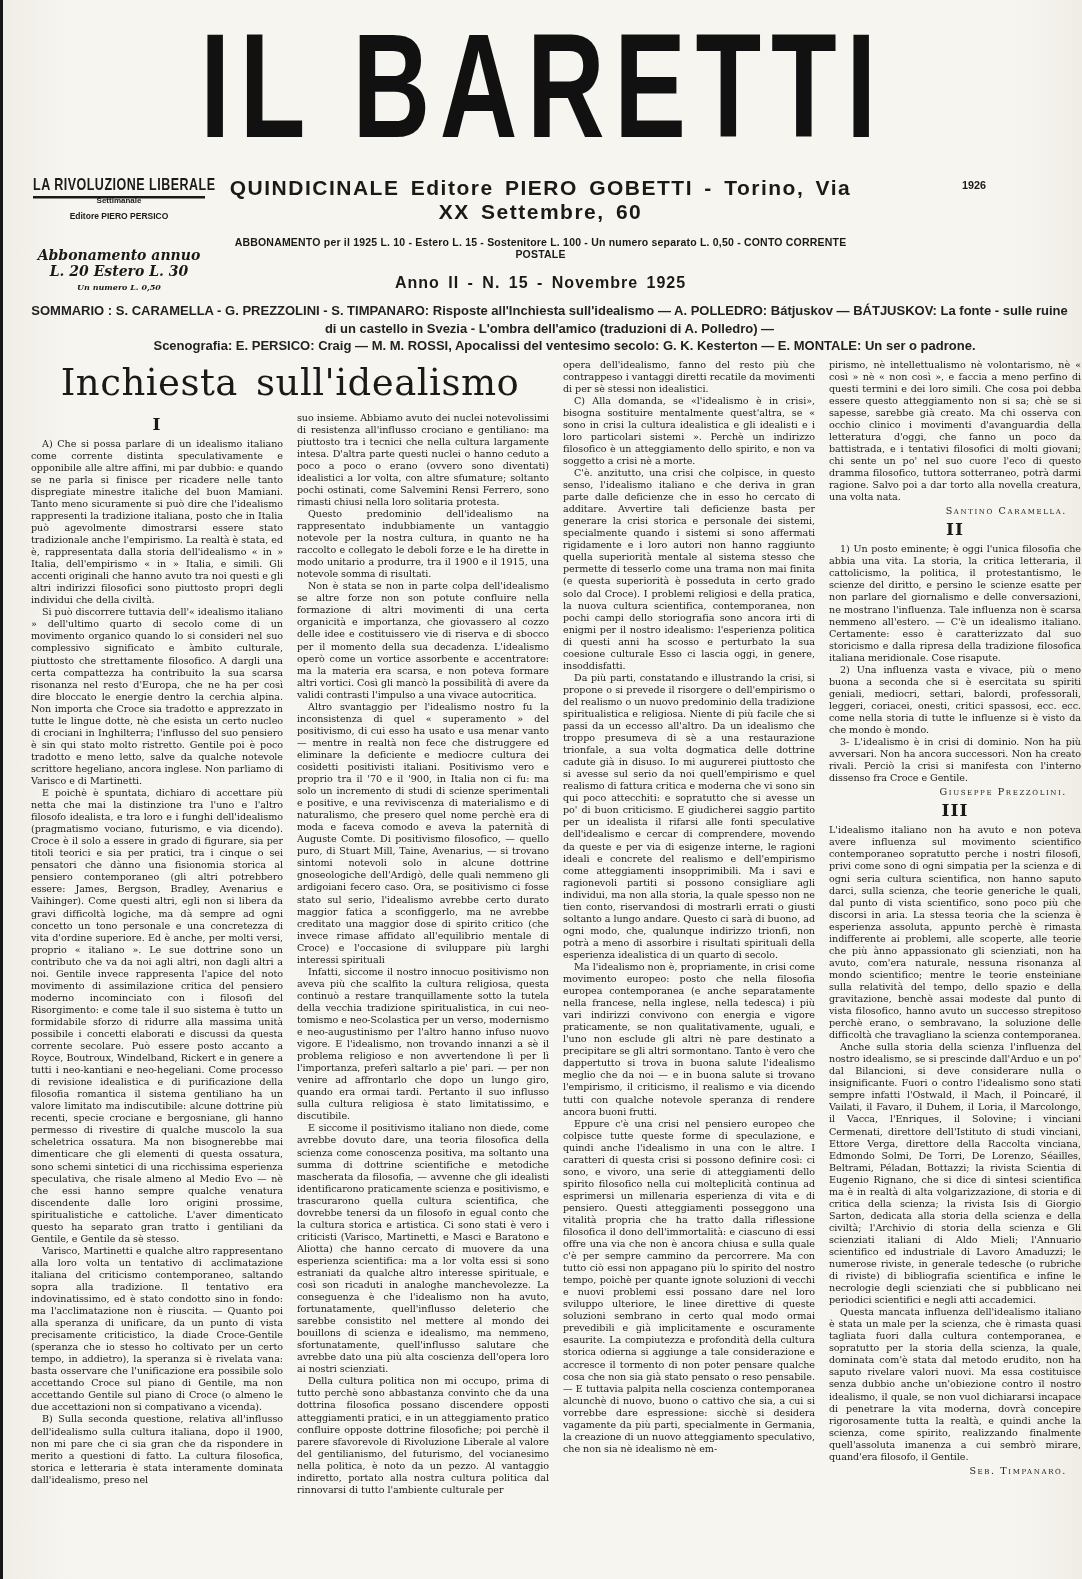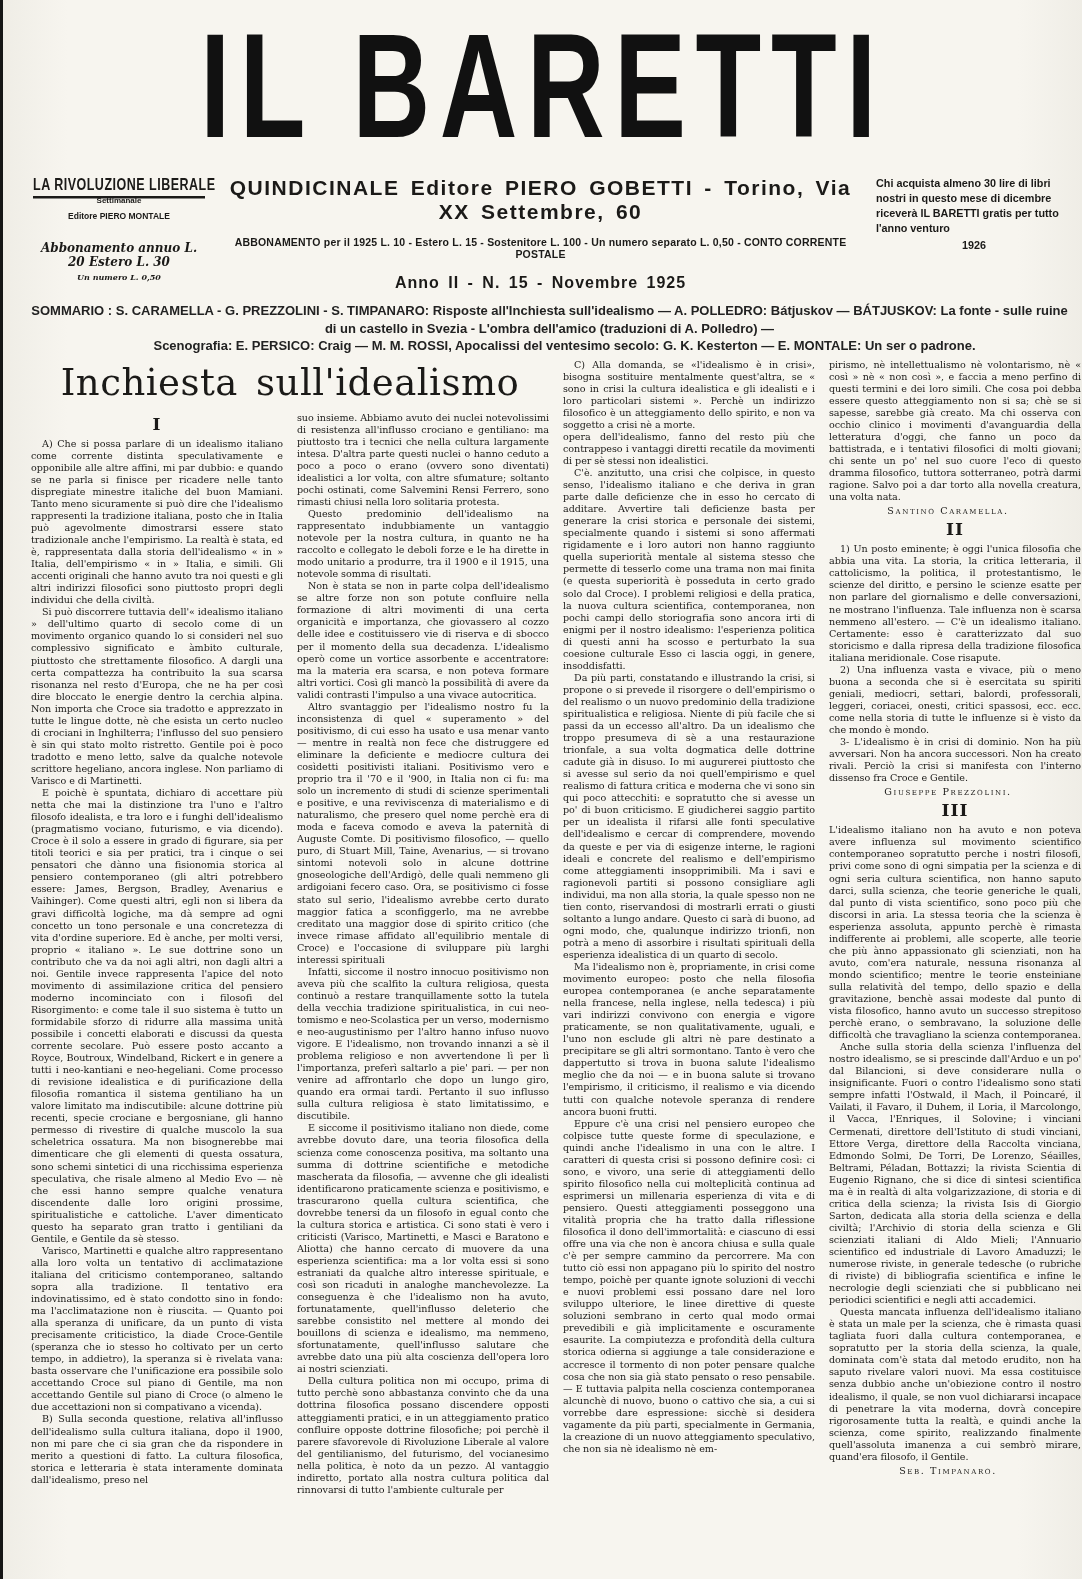--- a/index.html
+++ b/index.html
@@ -25,21 +25,21 @@
     transform-origin:center;
     white-space:nowrap;
     color:#111;
   }
   
   .header-band { display:flex; padding:8px 10px 0 30px; align-items:flex-start;gap:10px; }
   .hdr-left { width:172px; text-align:center; font-family:"Liberation Sans", sans-serif; }
   .hdr-brand { font-weight:bold; font-size:12.5px; letter-spacing:0.5px; transform:scaleY(1.25); transform-origin:top center; border-bottom:2px solid #1b1a18; padding-bottom:2px; white-space:nowrap; }
   .hdr-sub { font-weight:bold; font-size:8px; margin-top:2px; }
   .hdr-sub2 { font-weight:bold; font-size:8.5px; margin-top:6px; }
-  .hdr-abbo { font-style:italic; font-family:"DejaVu Serif", serif; font-size:12px; font-weight:bold; margin-top:20px; }
+  .hdr-abbo { font-style:italic; font-family:"DejaVu Serif", serif; font-size:14px; font-weight:bold; margin-top:26px; }
   .hdr-num  { font-style:italic; font-family:"DejaVu Serif", serif; font-size:8px; font-weight:bold; margin-top:3px; }
   .hdr-center { flex:1; text-align:center; padding:0 14px; font-family:"Liberation Sans", sans-serif; }
   .hdr-line1 { font-weight:bold; font-size:21px; letter-spacing:1.5px; word-spacing:4px; }
   .hdr-line2 { font-weight:bold; font-size:10.5px; letter-spacing:0.2px; margin-top:12px; }
   .hdr-issue { font-weight:bold; font-size:16px; letter-spacing:1px; word-spacing:3px; margin-top:14px; }
   .hdr-right { width:196px; font-family:"Liberation Sans", sans-serif; font-weight:bold; font-size:10.8px; line-height:1.4; text-align:left; }
   .hdr-year { text-align:center; margin-top:2px; }
   
   .sommario { margin:10px 14px 2px 28px; font-family:"Liberation Sans", sans-serif; font-weight:bold; font-size:13px; line-height:1.35; color:#222;text-align:center; }
   .sommario .l2 { padding-left:30px; }
@@ -47,46 +47,45 @@
   .content { display:flex; gap:14px; padding:2px 8px 0 28px; height:1290px; }
   .half-left { width:518px; flex:none; }
   .half-right { flex:1; display:flex; gap:14px; }
   .article-title { text-align:center; font-weight:normal; font-size:37px; letter-spacing:0.5px; word-spacing:6px; white-space:nowrap; padding:2px 0 8px 0; }
   .cols { display:flex; gap:14px; height:1238px; }
   .col { width:252px; flex:none; overflow:hidden; text-align:justify; font-size:9.6px; line-height:12.05px; letter-spacing:-0.05px; }
   .half-right .col { height:1284px; }
   .blk-p { text-indent:11px; }
   .blk-p.noindent { text-indent:0; }
   .blk-h { text-align:center; font-weight:bold; font-size:17px; text-indent:0; margin:6px 0 8px 0; letter-spacing:1px; }
-  .blk-sig { text-align:center; text-indent:0; font-variant:small-caps; letter-spacing:1.6px; padding-right:14px; margin:2px 0 4px 0; }
+  .blk-sig { text-align:right; text-indent:0; font-variant:small-caps; letter-spacing:1.6px; padding-right:14px; margin:2px 0 4px 0; }
 </style>
 </head>
 <body>
 
 <div class="page">
 
   <div class="masthead">
     <div class="masthead-title">IL BARETTI</div>
   </div>
 
   <div class="header-band">
     <div class="hdr-left">
       <div class="hdr-brand">LA RIVOLUZIONE LIBERALE</div>
       <div class="hdr-sub">Settimanale</div>
-      <div class="hdr-sub2">Editore PIERO MONTALE</div>
+      <div class="hdr-sub2">Editore PIERO PERSICO</div>
       <div class="hdr-abbo">Abbonamento annuo L. 20 Estero L. 30</div>
       <div class="hdr-num">Un numero L. 0,50</div>
     </div>
     <div class="hdr-center">
       <div class="hdr-line1">QUINDICINALE Editore PIERO GOBETTI - Torino, Via XX Settembre, 60</div>
       <div class="hdr-line2">ABBONAMENTO per il 1925 L. 10 - Estero L. 15 - Sostenitore L. 100 - Un numero separato L. 0,50 - CONTO CORRENTE POSTALE</div>
       <div class="hdr-issue">Anno II - N. 15 - Novembre 1925</div>
     </div>
     <div class="hdr-right">
-      <div>Chi acquista almeno 30 lire di libri nostri in questo mese di dicembre riceverà IL BARETTI gratis per tutto l'anno venturo</div>
       <div class="hdr-year">1926</div>
     </div>
   </div>
 
   <div class="sommario">
     <div class="l1">SOMMARIO : S. CARAMELLA - G. PREZZOLINI - S. TIMPANARO: Risposte all'Inchiesta sull'idealismo — A. POLLEDRO: Bátjuskov — BÁTJUSKOV: La fonte - sulle ruine di un castello in Svezia - L'ombra dell'amico (traduzioni di A. Polledro) —</div>
     <div class="l2">Scenografia: E. PERSICO: Craig — M. M. ROSSI, Apocalissi del ventesimo secolo: G. K. Kesterton — E. MONTALE: Un ser o padrone.</div>
   </div>
 
   <div class="content">
@@ -107,22 +106,22 @@
             <p class="blk-p">Non è stata se non in parte colpa dell'idealismo se altre forze non son potute confluire nella formazione di altri movimenti di una certa organicità e importanza, che giovassero al cozzo delle idee e costituissero vie di riserva e di sbocco per il momento della sua decadenza. L'idealismo operò come un vortice assorbente e accentratore: ma la materia era scarsa, e non poteva formare altri vortici. Così gli mancò la possibilità di avere da validi contrasti l'impulso a una vivace autocritica.</p>
             <p class="blk-p">Altro svantaggio per l'idealismo nostro fu la inconsistenza di quel « superamento » del positivismo, di cui esso ha usato e usa menar vanto — mentre in realtà non fece che distruggere ed eliminare la deficiente e mediocre cultura dei cosìdetti positivisti italiani. Positivismo vero e proprio tra il '70 e il '900, in Italia non ci fu: ma solo un incremento di studi di scienze sperimentali e positive, e una reviviscenza di materialismo e di naturalismo, che presero quel nome perchè era di moda e faceva comodo e aveva la paternità di Auguste Comte. Di positivismo filosofico, — quello puro, di Stuart Mill, Taine, Avenarius, — si trovano sintomi notevoli solo in alcune dottrine gnoseologiche dell'Ardigò, delle quali nemmeno gli ardigoiani fecero caso. Ora, se positivismo ci fosse stato sul serio, l'idealismo avrebbe certo durato maggior fatica a sconfiggerlo, ma ne avrebbe creditato una maggior dose di spirito critico (che invece rimase affidato all'equilibrio mentale di Croce) e l'occasione di sviluppare più larghi interessi spirituali</p>
             <p class="blk-p">Infatti, siccome il nostro innocuo positivismo non aveva più che scalfito la cultura religiosa, questa continuò a restare tranquillamente sotto la tutela della vecchia tradizione spiritualistica, in cui neo-tomismo e neo-Scolastica per un verso, modernismo e neo-augustinismo per l'altro hanno infuso nuovo vigore. E l'idealismo, non trovando innanzi a sè il problema religioso e non avvertendone lì per lì l'importanza, preferì saltarlo a pie' pari. — per non venire ad affrontarlo che dopo un lungo giro, quando era ormai tardi. Pertanto il suo influsso sulla cultura religiosa è stato limitatissimo, e discutibile.</p>
             <p class="blk-p">E siccome il positivismo italiano non diede, come avrebbe dovuto dare, una teoria filosofica della scienza come conoscenza positiva, ma soltanto una summa di dottrine scientifiche e metodiche mascherata da filosofia, — avvenne che gli idealisti identificarono praticamente scienza e positivismo, e trascurarono quella cultura scientifica, che dovrebbe tenersi da un filosofo in egual conto che la cultura storica e artistica. Ci sono stati è vero i criticisti (Varisco, Martinetti, e Masci e Baratono e Aliotta) che hanno cercato di muovere da una esperienza scientifica: ma a lor volta essi si sono estraniati da qualche altro interesse spirituale, e così son ricaduti in analoghe manchevolezze. La conseguenza è che l'idealismo non ha avuto, fortunatamente, quell'influsso deleterio che sarebbe consistito nel mettere al mondo dei bouillons di scienza e idealismo, ma nemmeno, sfortunatamente, quell'influsso salutare che avrebbe dato una più alta coscienza dell'opera loro ai nostri scienziati.</p>
             <p class="blk-p">Della cultura politica non mi occupo, prima di tutto perchè sono abbastanza convinto che da una dottrina filosofica possano discendere opposti atteggiamenti pratici, e in un atteggiamento pratico confluire opposte dottrine filosofiche; poi perchè il parere sfavorevole di Rivoluzione Liberale al valore del gentilianismo, del futurismo, del vocianesimo nella politica, è noto da un pezzo. Al vantaggio indiretto, portato alla nostra cultura politica dal rinnovarsi di tutto l'ambiente culturale per</p>
           </div>
       </div>
     </div>
     <div class="half-right">
       <div class="col">
+          <p class="blk-p noindent">opera dell'idealismo, fanno del resto più che contrappeso i vantaggi diretti recatile da movimenti di per sè stessi non idealistici.</p>
           <p class="blk-p">C) Alla domanda, se «l'idealismo è in crisi», bisogna sostituire mentalmente quest'altra, se « sono in crisi la cultura idealistica e gli idealisti e i loro particolari sistemi ». Perchè un indirizzo filosofico è un atteggiamento dello spirito, e non va soggetto a crisi nè a morte.</p>
-          <p class="blk-p noindent">opera dell'idealismo, fanno del resto più che contrappeso i vantaggi diretti recatile da movimenti di per sè stessi non idealistici.</p>
           <p class="blk-p">C'è. anzitutto, una crisi che colpisce, in questo senso, l'idealismo italiano e che deriva in gran parte dalle deficienze che in esso ho cercato di additare. Avvertire tali deficienze basta per generare la crisi storica e personale dei sistemi, specialmente quando i sistemi si sono affermati rigidamente e i loro autori non hanno raggiunto quella superiorità mentale al sistema stesso che permette di tesserlo come una trama non mai finita (e questa superiorità è posseduta in certo grado solo dal Croce). I problemi religiosi e della pratica, la nuova cultura scientifica, contemporanea, non pochi campi dello storiografia sono ancora irti di enigmi per il nostro idealismo: l'esperienza politica di questi anni ha scosso e perturbato la sua coesione culturale Esso ci lascia oggi, in genere, insoddisfatti.</p>
           <p class="blk-p">Da più parti, constatando e illustrando la crisi, si propone o si prevede il risorgere o dell'empirismo o del realismo o un nuovo predominio della tradizione spiritualistica e religiosa. Niente di più facile che si passi da un eccesso all'altro. Da un idealismo che troppo presumeva di sè a una restaurazione trionfale, a sua volta dogmatica delle dottrine cadute già in disuso. Io mi augurerei piuttosto che si avesse sul serio da noi quell'empirismo e quel realismo di fattura critica e moderna che vi sono sin qui poco attecchiti: e sopratutto che si avesse un po' di buon criticismo. E giudicherei saggio partito per un idealista il rifarsi alle fonti speculative dell'idealismo e cercar di comprendere, movendo da queste e per via di esigenze interne, le ragioni ideali e concrete del realismo e dell'empirismo come atteggiamenti insopprimibili. Ma i savi e ragionevoli partiti si possono consigliare agli individui, ma non alla storia, la quale spesso non ne tien conto, riservandosi di mostrarli errati o giusti soltanto a lungo andare. Questo ci sarà di buono, ad ogni modo, che, qualunque indirizzo trionfi, non potrà a meno di assorbire i risultati spirituali della esperienza idealistica di un quarto di secolo.</p>
           <p class="blk-p">Ma l'idealismo non è, propriamente, in crisi come movimento europeo: posto che nella filosofia europea contemporanea (e anche separatamente nella francese, nella inglese, nella tedesca) i più vari indirizzi convivono con energia e vigore praticamente, se non qualitativamente, uguali, e l'uno non esclude gli altri nè pare destinato a precipitare se gli altri sormontano. Tanto è vero che dappertutto si trova in buona salute l'idealismo meglio che da noi — e in buona salute si trovano l'empirismo, il criticismo, il realismo e via dicendo tutti con qualche notevole speranza di rendere ancora buoni frutti.</p>
           <p class="blk-p">Eppure c'è una crisi nel pensiero europeo che colpisce tutte queste forme di speculazione, e quindi anche l'idealismo in una con le altre. I caratteri di questa crisi si possono definire così: ci sono, e vivoro, una serie di atteggiamenti dello spirito filosofico nella cui molteplicità continua ad esprimersi un millenaria esperienza di vita e di pensiero. Questi atteggiamenti posseggono una vitalità propria che ha tratto dalla riflessione filosofica il dono dell'immortalità: e ciascuno di essi offre una via che non è ancora chiusa e sulla quale c'è per sempre cammino da percorrere. Ma con tutto ciò essi non appagano più lo spirito del nostro tempo, poichè per quante ignote soluzioni di vecchi e nuovi problemi essi possano dare nel loro sviluppo ulteriore, le linee direttive di queste soluzioni sembrano in certo qual modo ormai prevedibili e già implicitamente e oscuramente esaurite. La compiutezza e profondità della cultura storica odierna si aggiunge a tale considerazione e accresce il tormento di non poter pensare qualche cosa che non sia già stato pensato o reso pensabile. — E tuttavia palpita nella coscienza contemporanea alcunchè di nuovo, buono o cattivo che sia, a cui si vorrebbe dare espressione: sicchè si desidera vagamente da più parti, specialmente in Germania, la creazione di un nuovo atteggiamento speculativo, che non sia nè idealismo nè em-</p>
         </div>
       <div class="col">
           <p class="blk-p noindent">pirismo, nè intellettualismo nè volontarismo, nè « così » nè « non così », e faccia a meno perfino di questi termini e dei loro simili. Che cosa poi debba essere questo atteggiamento non si sa; chè se si sapesse, sarebbe già creato. Ma chi osserva con occhio clinico i movimenti d'avanguardia della letteratura d'oggi, che fanno un poco da battistrada, e i tentativi filosofici di molti giovani; chi sente un po' nel suo cuore l'eco di questo dramma filosofico, tuttora sotterraneo, potrà darmi ragione. Salvo poi a dar torto alla novella creatura, una volta nata.</p>
           <p class="blk-sig">Santino Caramella.</p>
           <h3 class="blk-h">II</h3>
           <p class="blk-p">1) Un posto eminente; è oggi l'unica filosofia che abbia una vita. La storia, la critica letteraria, il cattolicismo, la politica, il protestantismo, le scienze del diritto, e persino le scienze esatte per non parlare del giornalismo e delle conversazioni, ne mostrano l'influenza. Tale influenza non è scarsa nemmeno all'estero. — C'è un idealismo italiano. Certamente: esso è caratterizzato dal suo storicismo e dalla ripresa della tradizione filosofica italiana meridionale. Cose risapute.</p>

